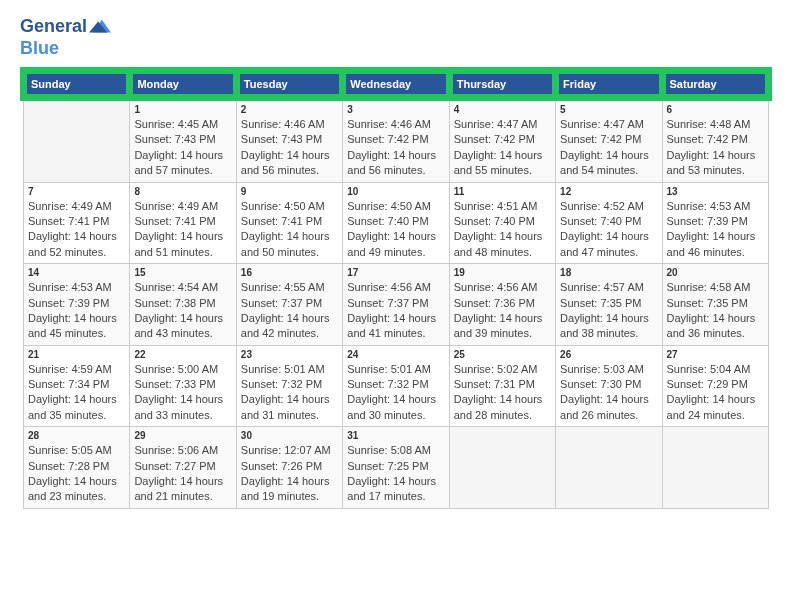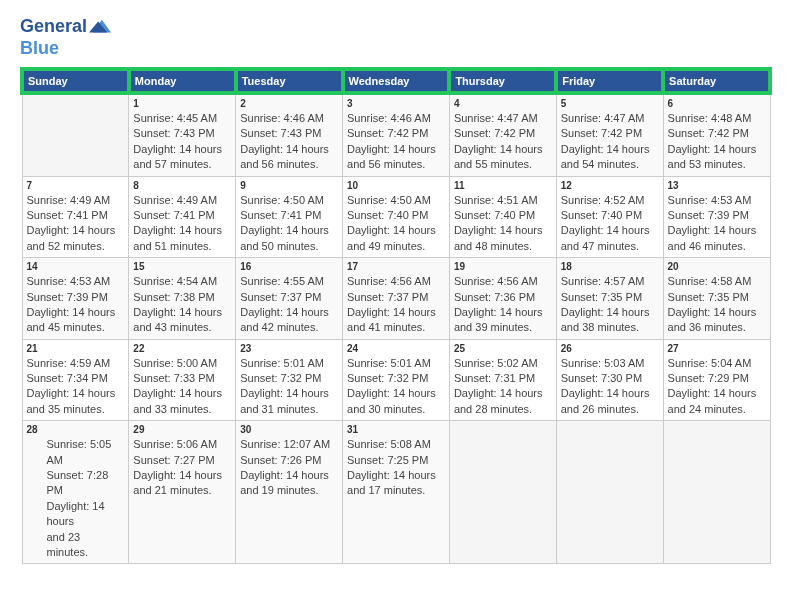--- a/index.html
+++ b/index.html
@@ -55,21 +55,21 @@
       border-collapse: collapse;
       table-layout: fixed;
     }
     thead tr th {
       background-color: #2a5599;
       color: #fff;
       font-size: 11px;
       font-weight: bold;
       padding: 4px 4px;
       text-align: left;
-      border: 4px solid #22c55e;
+      border: 7px solid #22c55e;
     }
     tbody tr td {
       border: 1px solid #ccc;
       vertical-align: top;
       padding: 3px 4px;
       font-size: 8.5px;
       color: #333;
       height: 78px;
       background: #fff;
     }
@@ -318,21 +318,21 @@
             <span class="day-num">27</span>
             <div class="cell-content" style="white-space: pre-line;">Sunrise: 5:04 AM
 Sunset: 7:29 PM
 Daylight: 14 hours
 and 24 minutes.</div>
           </td>
         </tr>
         <tr>
           <td>
             <span class="day-num">28</span>
-            <div class="cell-content" style="white-space: pre-line; margin-left: 20px;">Sunrise: 5:05 AM
+            <div class="cell-content" style="white-space: pre-line;">Sunrise: 5:05 AM
 Sunset: 7:28 PM
 Daylight: 14 hours
 and 23 minutes.</div>
           </td>
           <td>
             <span class="day-num">29</span>
             <div class="cell-content" style="white-space: pre-line;">Sunrise: 5:06 AM
 Sunset: 7:27 PM
 Daylight: 14 hours
 and 21 minutes.</div>

